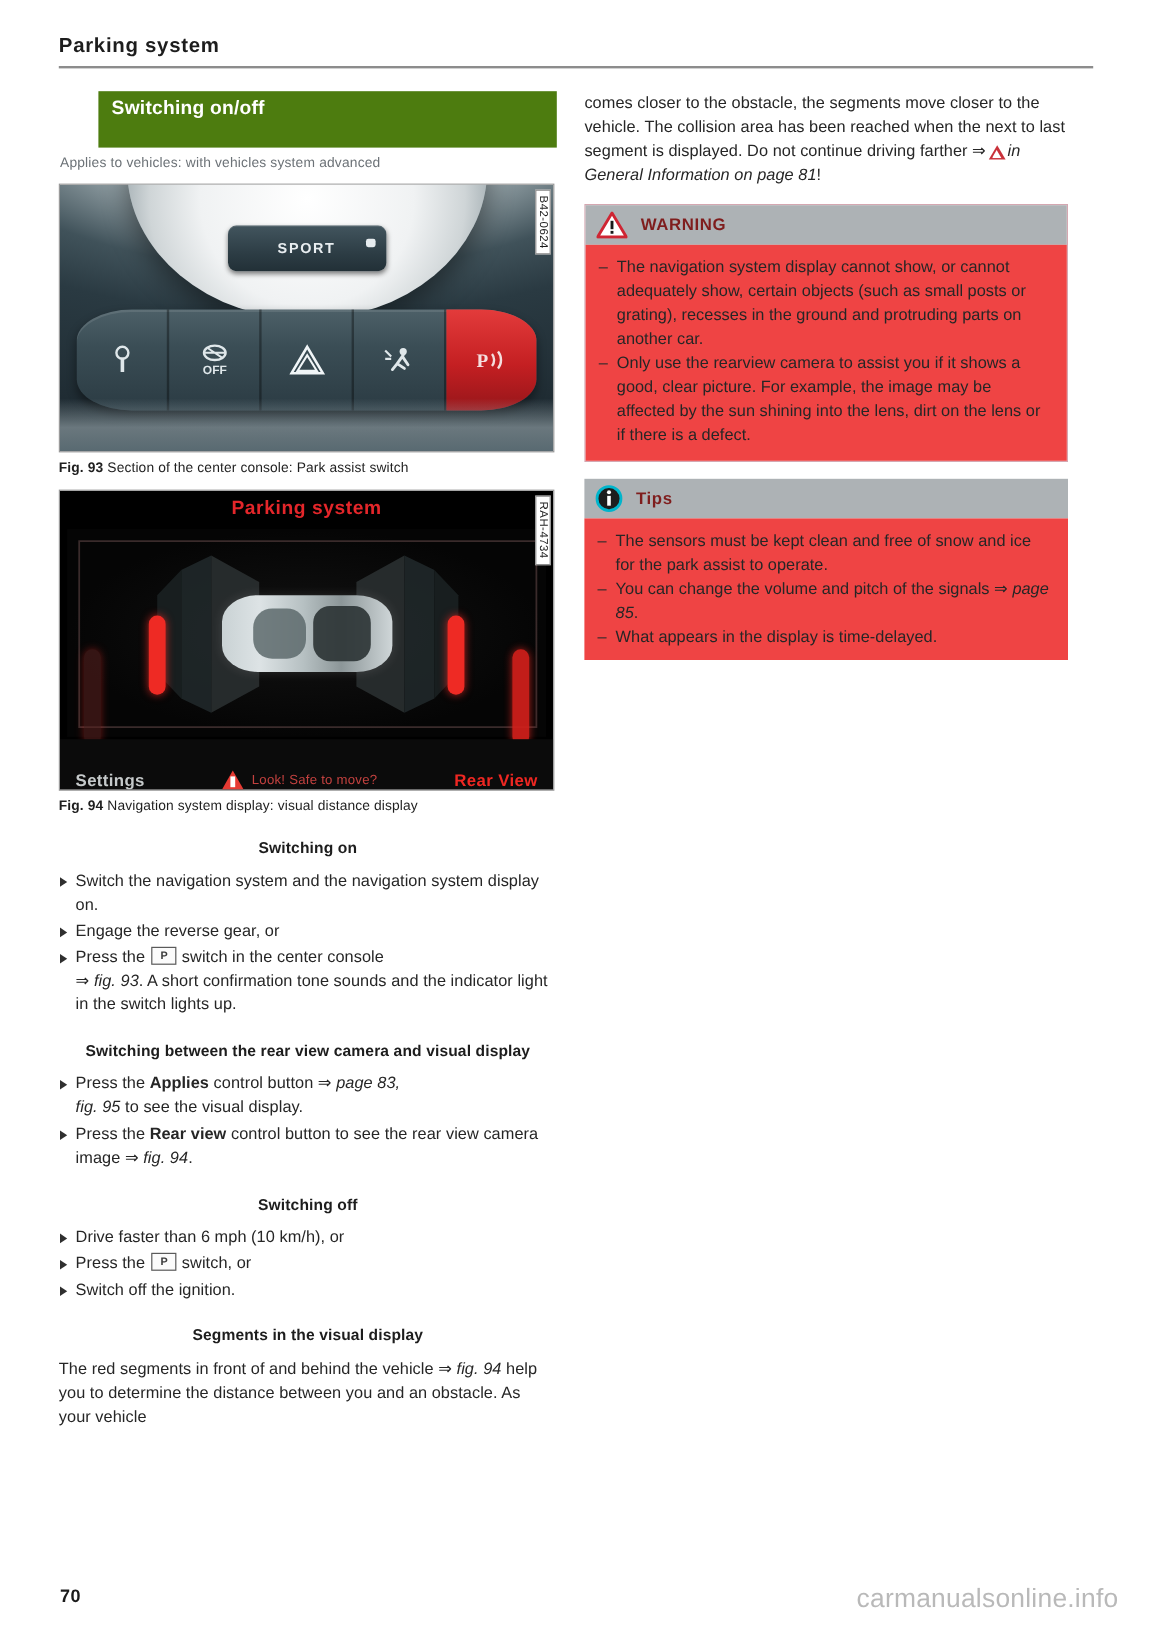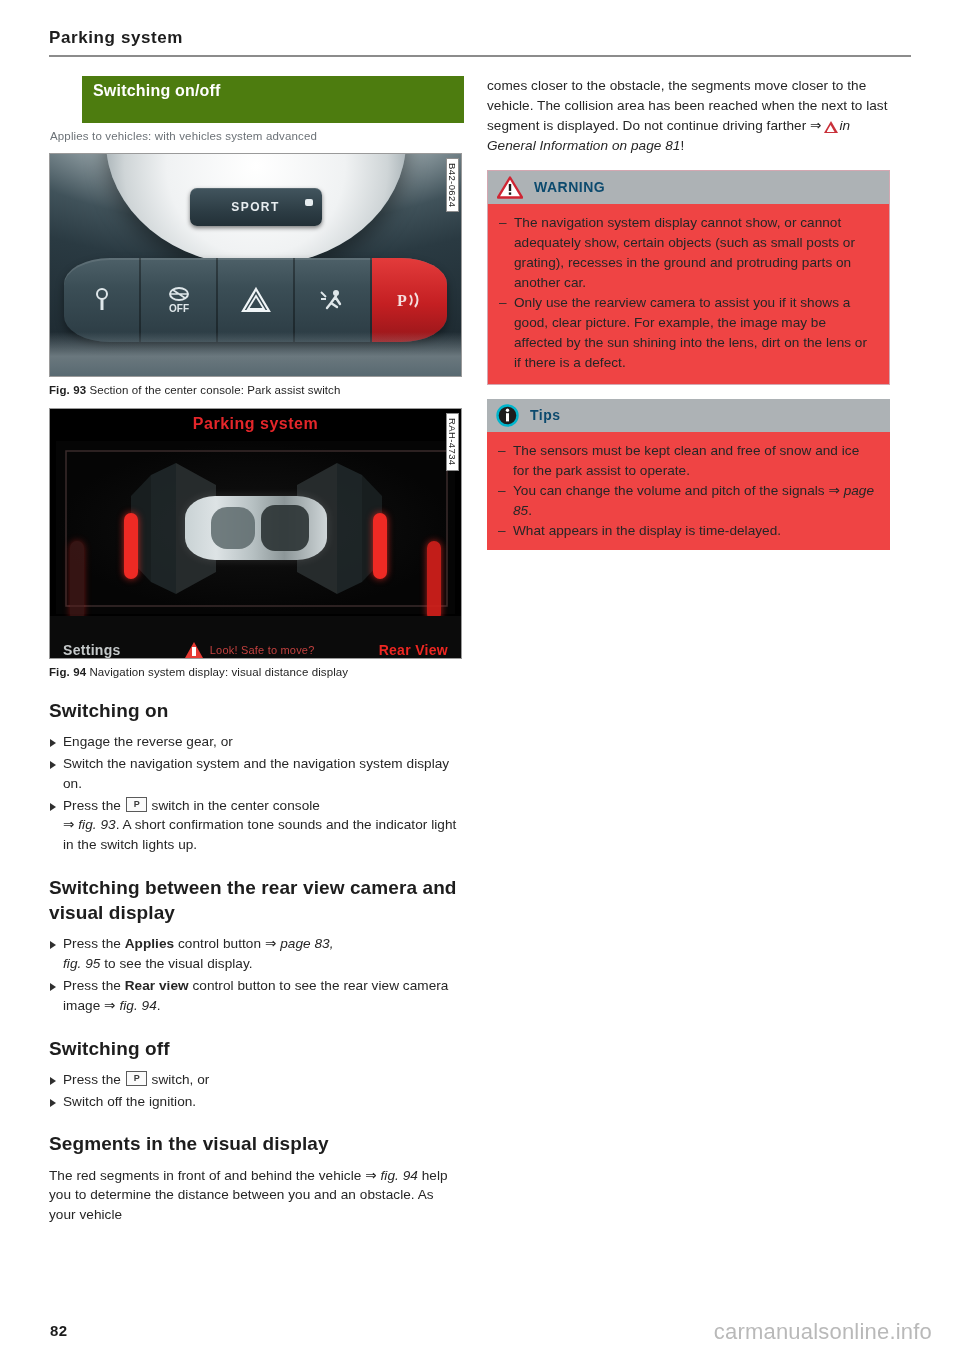--- a/index.html
+++ b/index.html
@@ -159,22 +159,22 @@
   .tri-warn{
     width:0;height:0;border-left:9px solid transparent;border-right:9px solid transparent;
     border-bottom:16px solid #e63a33;position:relative;
   }
   .tri-warn:after{
     content:"";position:absolute;left:-2px;top:5px;width:4px;height:9px;background:#fff;
   }
 
   
   h3.sub{
-    font-size:19px;font-weight:bold;color:#1d1d1d;
-    margin:20px 0 9px 0;line-height:1.32;letter-spacing:.1px;
+    font-size:13px;font-weight:bold;color:#1d1d1d;
+    margin:20px 0 9px 0;line-height:1.32;letter-spacing:.1px;text-align:center;
   }
   ul.steps{list-style:none;margin:0 0 0 0;padding:0;}
   ul.steps li{
     position:relative;padding-left:14px;margin-bottom:2px;
     font-size:13.6px;line-height:1.46;color:#262626;letter-spacing:.05px;
   }
   ul.steps li:before{
     content:"";position:absolute;left:1px;top:7px;
     border-left:6px solid #2f2f2f;border-top:4px solid transparent;border-bottom:4px solid transparent;
   }
@@ -207,21 +207,21 @@
     background:#fff;clip-path:polygon(50% 0,100% 100%,0 100%);
   }
 
   
   .callout{margin-top:14px;}
   .callout .head{
     background:#adb2b5;display:flex;align-items:center;gap:11px;
     padding:5px 10px 5px 9px;
   }
   .callout .head .label{
-    font-size:14px;font-weight:bold;color:#0c4a6e;letter-spacing:.5px;
+    font-size:14px;font-weight:bold;color:#7f1d1d;letter-spacing:.5px;
   }
   .callout .bodybox{
     background:#ef4444;padding:9px 12px 11px 11px;
   }
   .callout.warning{border:1px solid #d4a7b1;}
   .callout.tips .bodybox{padding-bottom:10px;}
   ul.dashlist{list-style:none;margin:0;padding:0;}
   ul.dashlist li{
     position:relative;padding-left:15px;margin-bottom:0px;
     font-size:13.6px;line-height:1.47;color:#262626;letter-spacing:.03px;
@@ -351,34 +351,35 @@
         <div class="sidecode">RAH-4734</div>
       </div>
       <div class="figcap">
         <b>Fig. 94</b>
         <span>Navigation system display: visual distance display</span>
       </div>
     </div>
 
     <h3 class="sub">Switching on</h3>
     <ul class="steps">
+      <li><span>Switch the navigation system and the navigation system display on.</span></li>
       <li><span>Engage the reverse gear, or</span></li>
-      <li><span>Switch the navigation system and the navigation system display on.</span></li>
       <li>Press the <span class="keyicon"><i>P</i></span> switch in the center console<br>
         <span class="arrow">⇒</span> <span class="it">fig. 93</span>. A short confirmation tone sounds and the indicator light in the switch lights up.</li>
     </ul>
 
     <h3 class="sub">Switching between the rear view camera and visual display</h3>
     <ul class="steps">
       <li>Press the <span class="bd">Applies</span> control button <span class="arrow">⇒</span><span class="it">&nbsp;page 83,<br>fig. 95</span> to see the visual display.</li>
       <li>Press the <span class="bd">Rear view</span> control button to see the rear view camera image <span class="arrow">⇒</span><span class="it">&nbsp;fig. 94</span>.</li>
     </ul>
 
     <h3 class="sub">Switching off</h3>
     <ul class="steps">
+      <li><span>Drive faster than 6 mph (10 km/h), or</span></li>
       <li>Press the <span class="keyicon"><i>P</i></span> switch, or</li>
       <li><span>Switch off the ignition.</span></li>
     </ul>
 
     <h3 class="sub">Segments in the visual display</h3>
     <p class="body">The red segments in front of and behind the vehicle <span class="arrow">⇒</span><span class="it">&nbsp;fig. 94</span> help you to determine the distance between you and an obstacle. As your vehicle</p>
 
   </div>
 
   <div class="col col-right">
@@ -419,16 +420,16 @@
         <ul class="dashlist">
           <li>The sensors must be kept clean and free of snow and ice for the park assist to operate.</li>
           <li>You can change the volume and pitch of the signals <span class="arrow">⇒</span><span class="it">&nbsp;page 85</span>.</li>
           <li>What appears in the display is time-delayed.</li>
         </ul>
       </div>
     </div>
 
   </div>
 
-  <div class="pagenum">82</div>
+  <div class="pagenum">70</div>
   <div class="watermark">carmanualsonline.info</div>
 
 </div>
 
 </body></html>

